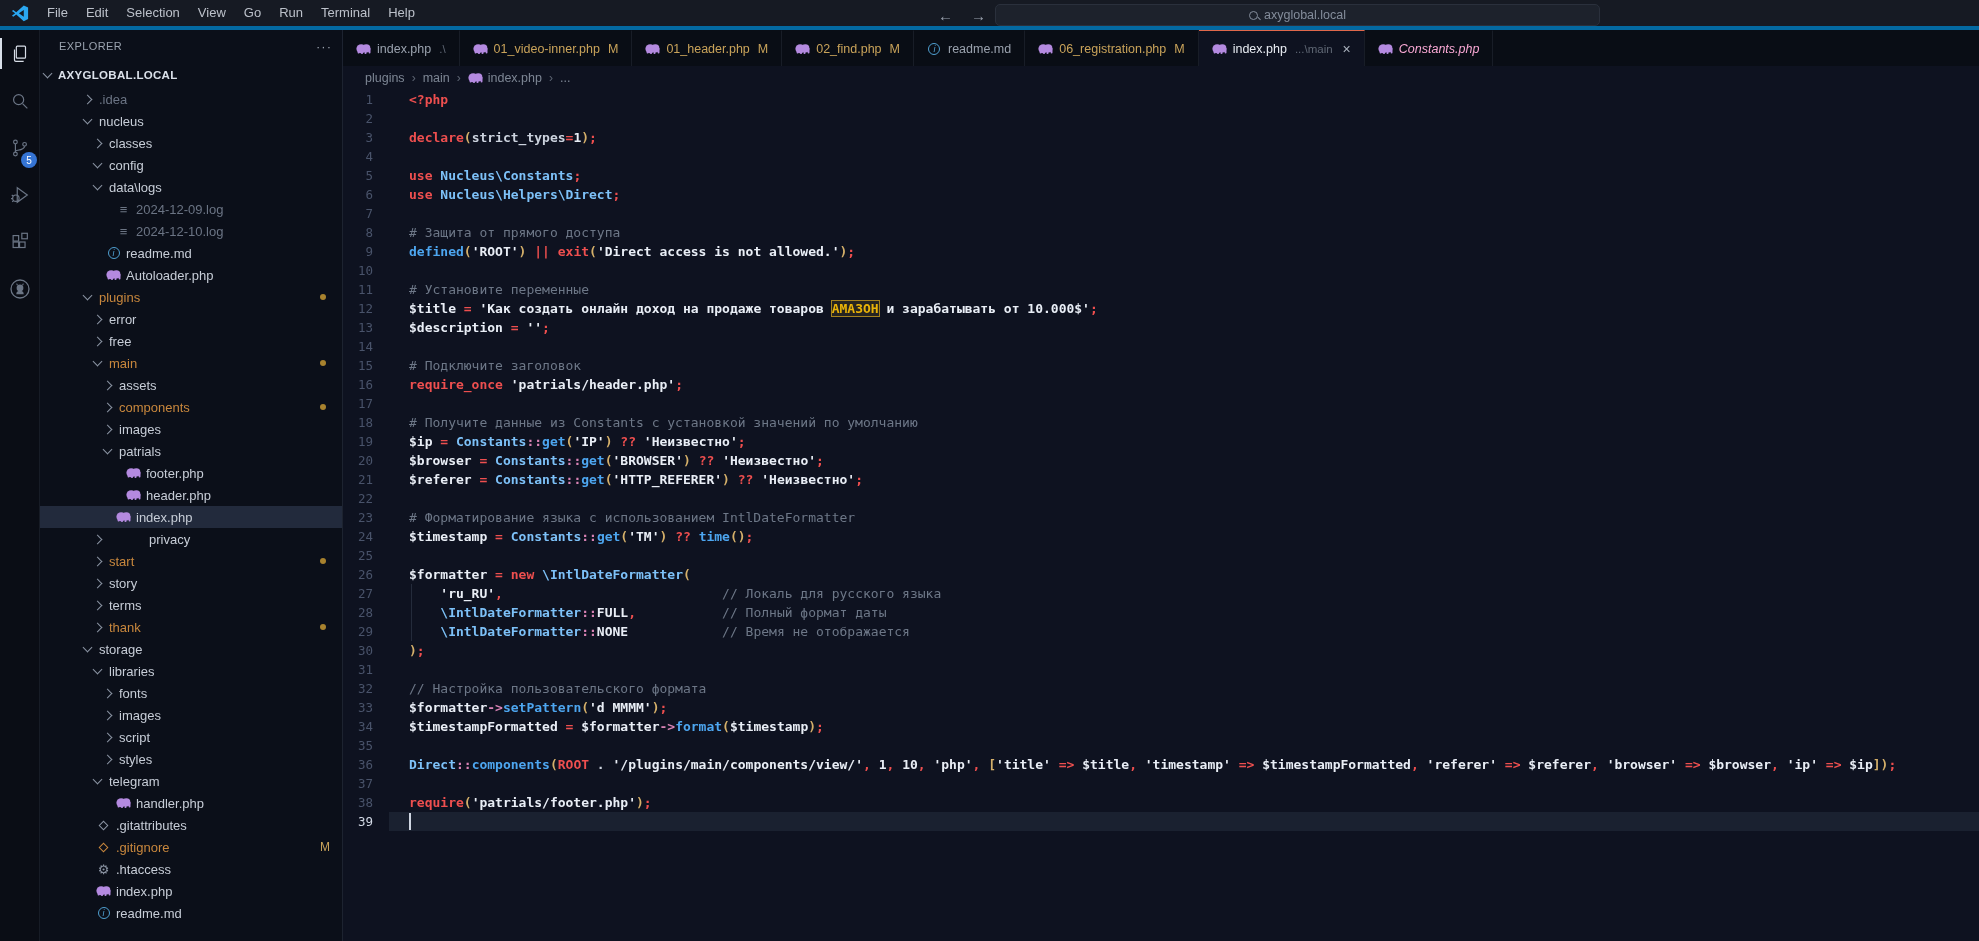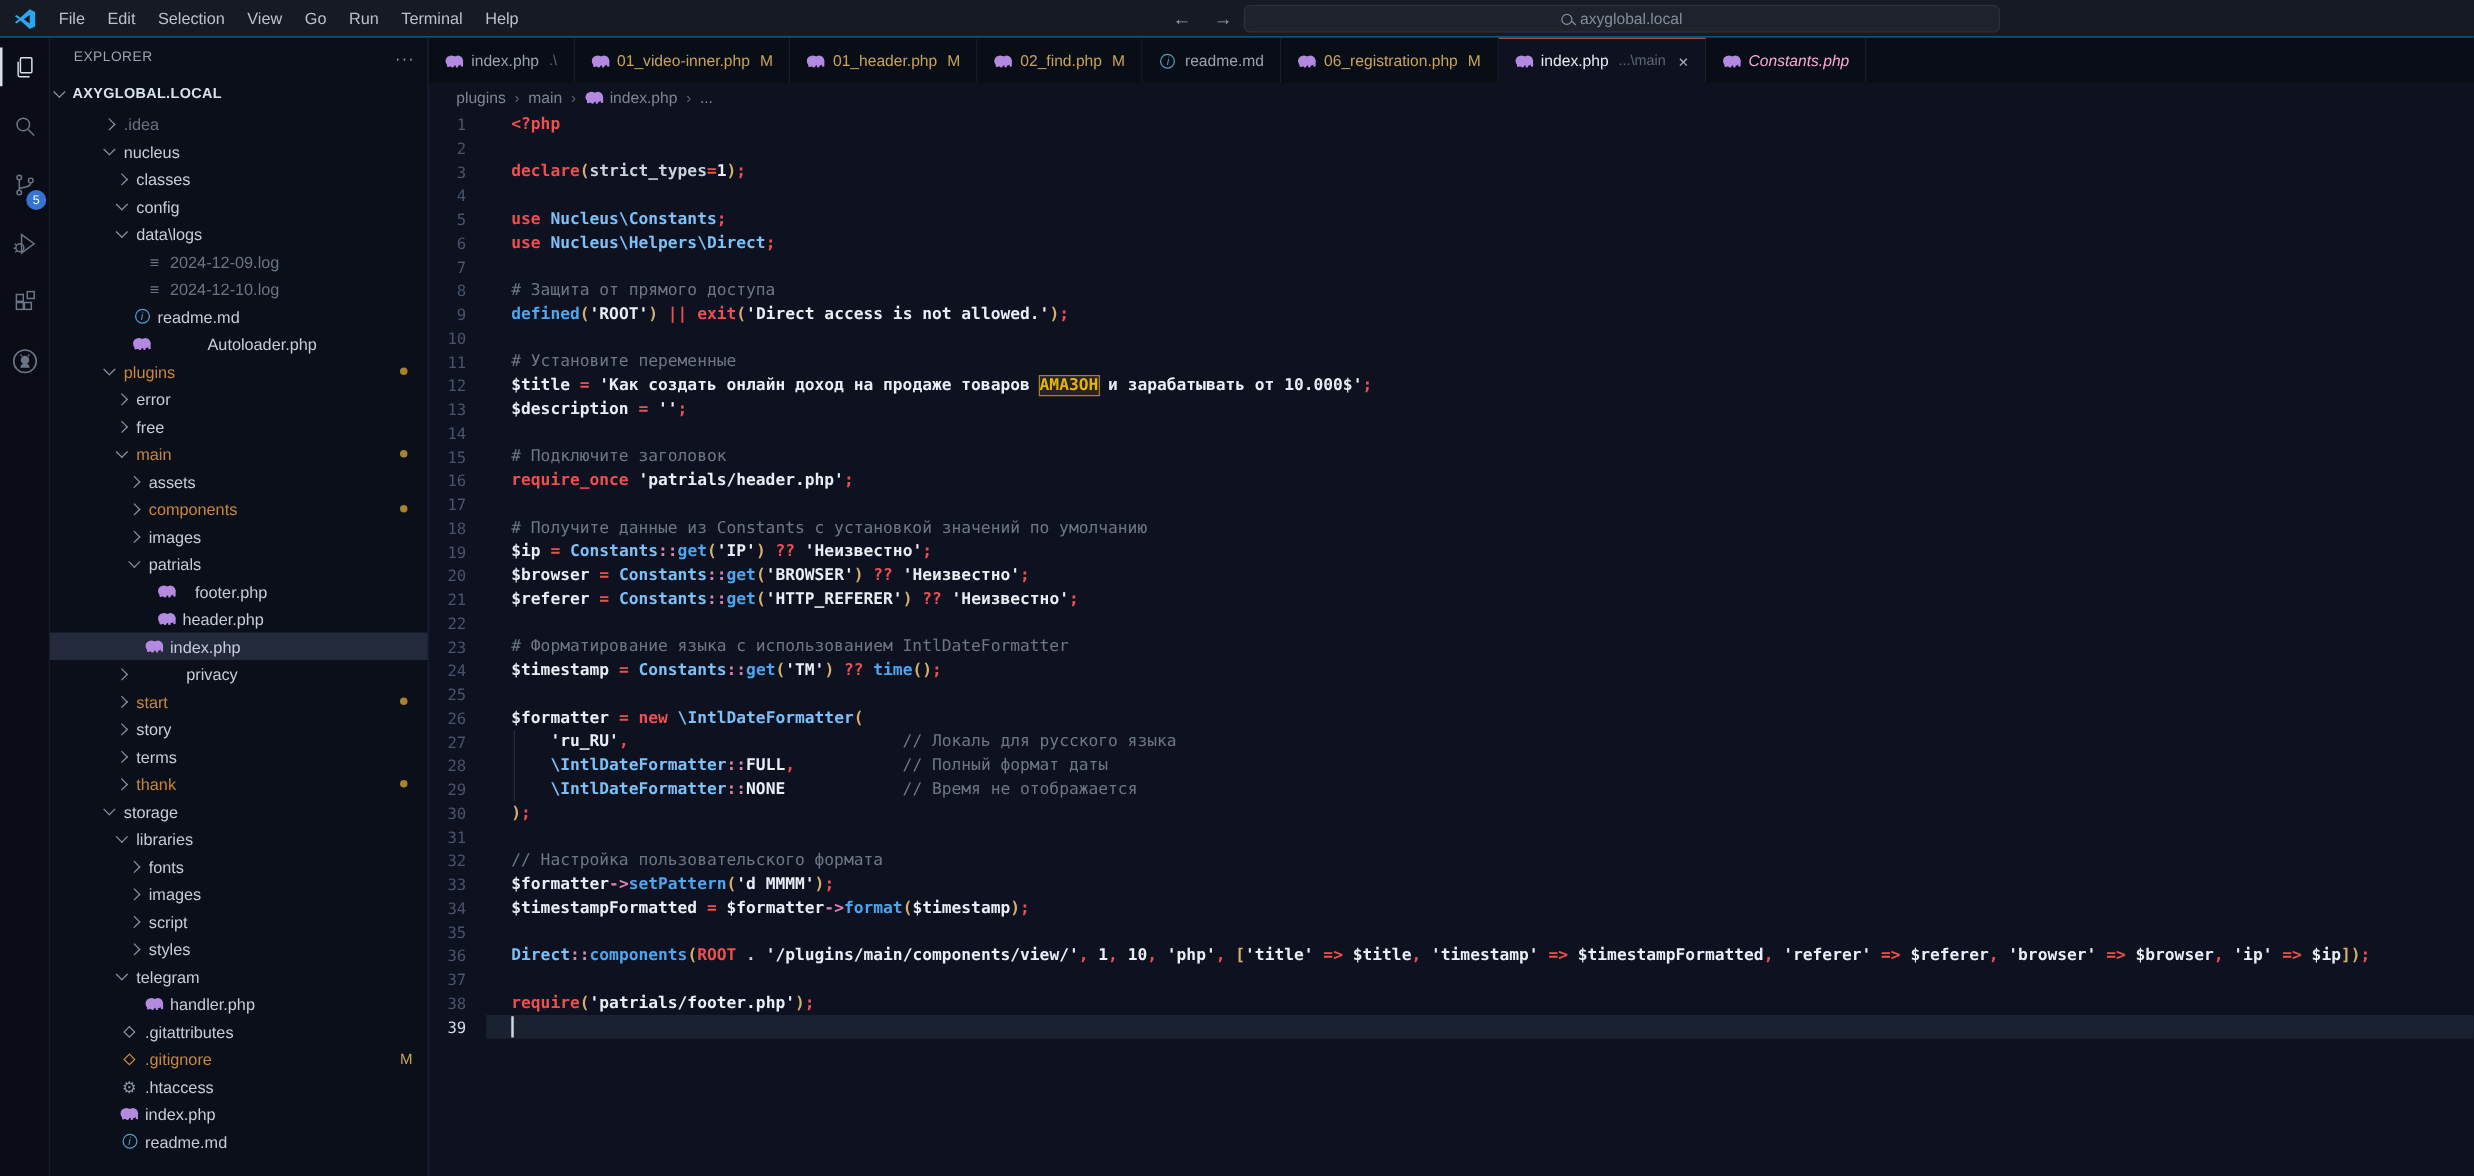--- a/index.html
+++ b/index.html
@@ -1,21 +1,21 @@
 <!DOCTYPE html>
 <html><head>
 <meta charset="utf-8">
 <style>
   * { margin:0; padding:0; box-sizing:border-box; }
   html,body { width:1979px; height:941px; overflow:hidden; background:#0e1220;
     font-family:"Liberation Sans", sans-serif; }
 
   
   .titlebar { position:absolute; left:0; top:0; width:1979px; height:30px;
-    background:#161a23; border-bottom:1px solid #0369a1; display:flex; align-items:center; z-index:30; }
+    background:#161a23; border-bottom:4px solid #0369a1; display:flex; align-items:center; z-index:30; }
   .vscode-logo { margin-left:10px; width:20px; height:20px; display:flex; align-items:center; justify-content:center; }
   .menus { display:flex; margin-left:8px; }
   .menu-item { color:#bcc1ca; font-size:13px; padding:0 9px; height:30px; line-height:30px; cursor:default; }
   .nav-arrows { position:absolute; left:938px; top:0; height:30px; display:flex; align-items:center; gap:18px;
     color:#9aa2ae; font-size:15px; }
   .searchbox { position:absolute; left:995px; top:4px; width:605px; height:22px; background:#1d222c;
     border:1px solid #2a303c; border-radius:5px; display:flex; align-items:center; justify-content:center;
     color:#848d9b; font-size:12.5px; gap:6px; }
   .mag { width:9px; height:9px; border:1.4px solid #848d9b; border-radius:50%; position:relative; display:inline-block; }
   .mag::after { content:""; position:absolute; width:4px; height:1.4px; background:#848d9b;
@@ -217,21 +217,21 @@
       <div class="tree-row" style="padding-left: 76px;">
         <span class="fi icon-log">≡</span>
         <span class="lbl dim">2024-12-10.log</span>
       </div>
       <div class="tree-row" style="padding-left: 66px;">
         <span class="fi">
           <span class="icon-info">i</span>
         </span>
         <span class="lbl">readme.md</span>
       </div>
-      <div class="tree-row" style="padding-left: 66px; gap: 40px;">
+      <div class="tree-row" style="padding-left: 66px;">
         <span class="fi">
           <svg width="15" height="12" viewBox="0 0 15 12" fill="#b48ae0">
             <ellipse cx="5.2" cy="5.8" rx="4.8" ry="4.5"></ellipse>
             <circle cx="10.3" cy="5.4" r="4.1"></circle>
             <rect x="12.6" y="4.8" width="1.9" height="5.6" rx="0.9"></rect>
             <rect x="1.6" y="6.8" width="2" height="3.8" rx="0.8"></rect>
             <rect x="5" y="7.4" width="2" height="3.6" rx="0.8"></rect>
             <rect x="8.5" y="7.4" width="2" height="3.6" rx="0.8"></rect>
           </svg>
         </span>
@@ -265,21 +265,21 @@
         <span class="dot"></span>
       </div>
       <div class="tree-row" style="padding-left: 64px;">
         <span class="chev closed"></span>
         <span class="lbl">images</span>
       </div>
       <div class="tree-row" style="padding-left: 64px;">
         <span class="chev open"></span>
         <span class="lbl">patrials</span>
       </div>
-      <div class="tree-row" style="padding-left: 86px; gap: 10px;">
+      <div class="tree-row" style="padding-left: 86px;">
         <span class="fi">
           <svg width="15" height="12" viewBox="0 0 15 12" fill="#b48ae0">
             <ellipse cx="5.2" cy="5.8" rx="4.8" ry="4.5"></ellipse>
             <circle cx="10.3" cy="5.4" r="4.1"></circle>
             <rect x="12.6" y="4.8" width="1.9" height="5.6" rx="0.9"></rect>
             <rect x="1.6" y="6.8" width="2" height="3.8" rx="0.8"></rect>
             <rect x="5" y="7.4" width="2" height="3.6" rx="0.8"></rect>
             <rect x="8.5" y="7.4" width="2" height="3.6" rx="0.8"></rect>
           </svg>
         </span>

